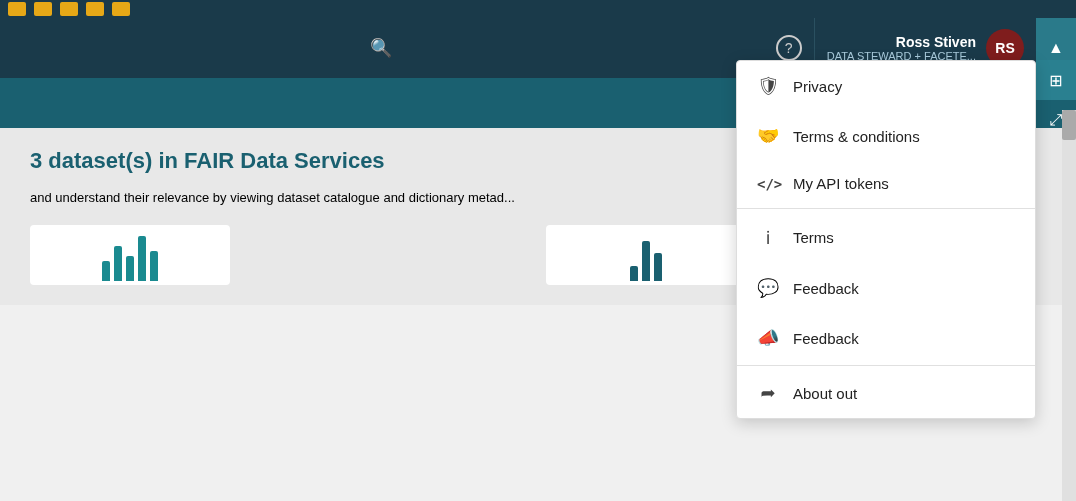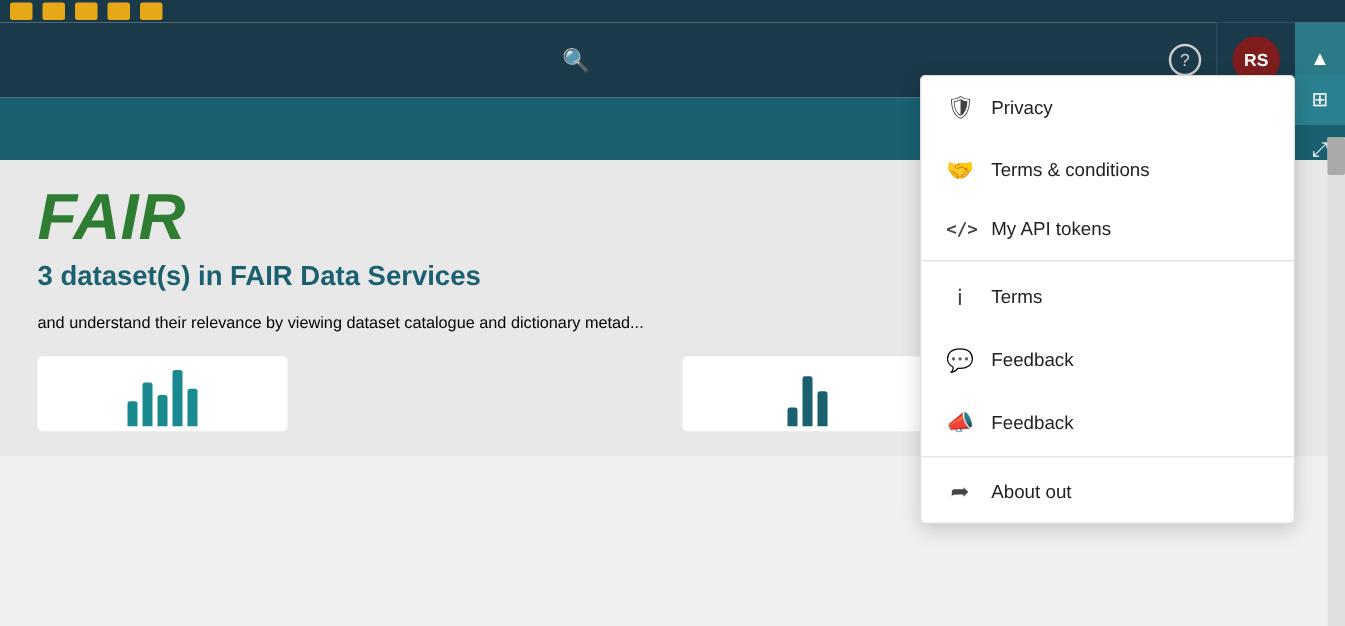--- a/index.html
+++ b/index.html
@@ -267,20 +267,24 @@
 
   <div class="search-area">
     <div class="search-icon-wrap">🔍</div>
   </div>
 
   <div class="help-icon-wrap">
     <span style="border:2px solid #ccc; border-radius:50%; width:26px; height:26px; display:flex; align-items:center; justify-content:center; font-size:14px; color:#ccc;">?</span>
   </div>
 
   <div class="user-info">
+    <div class="user-text">
+      <div class="user-name">Ross Stiven</div>
+      <div class="user-role">DATA STEWARD + FACETE...</div>
+    </div>
     <div class="user-avatar">RS</div>
   </div>
 
   <div class="chevron-up">
     <span>▲</span>
   </div>
 </div>
 
 <div class="dropdown-menu">
 
@@ -331,23 +335,20 @@
 <div class="right-panel">
   <div class="right-panel-icon active">
     <span>⊞</span>
   </div>
   <div class="right-panel-icon">
     <span>⤢</span>
   </div>
 </div>
 
 <div class="content-area">
-  <div class="fair-logo">
-    <span>FAIR</span>
-  </div>
   <div class="dataset-title">
     <span>3 </span>
     <span>dataset(s) in FAIR Data Services</span>
   </div>
   <div class="dataset-subtitle">and understand their relevance by viewing dataset catalogue and dictionary metad...</div>
 
   <div class="cards-area">
     <div class="card-placeholder">
       <div class="bar" style="height:20px;"></div>
       <div class="bar" style="height:35px;"></div>

